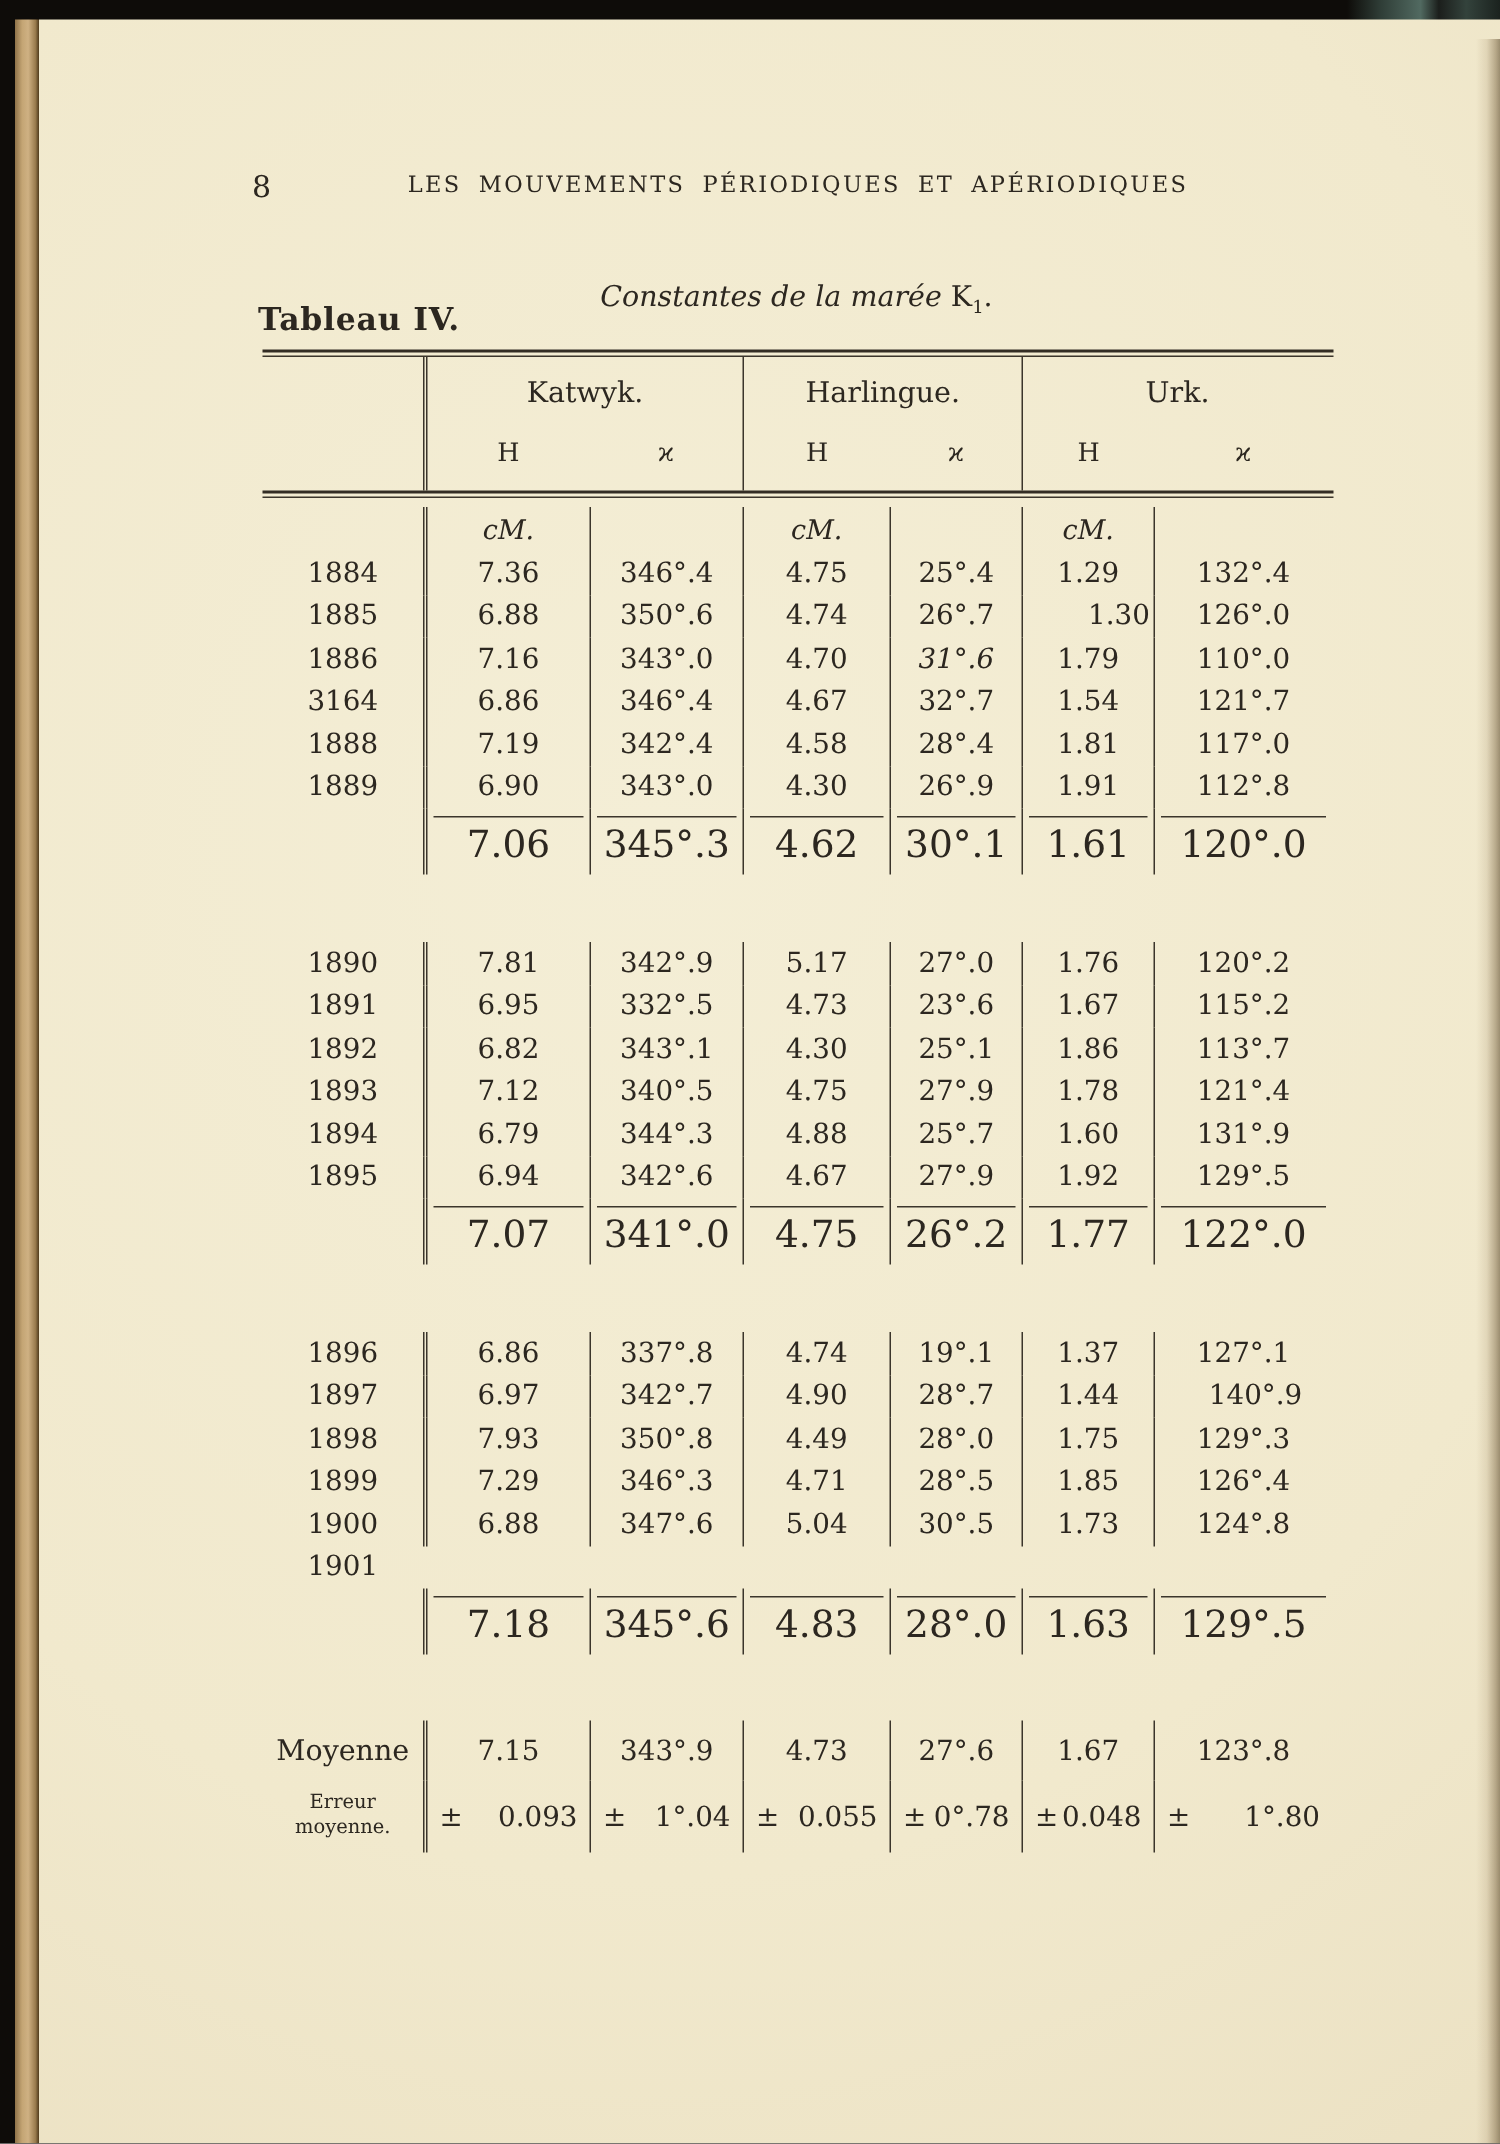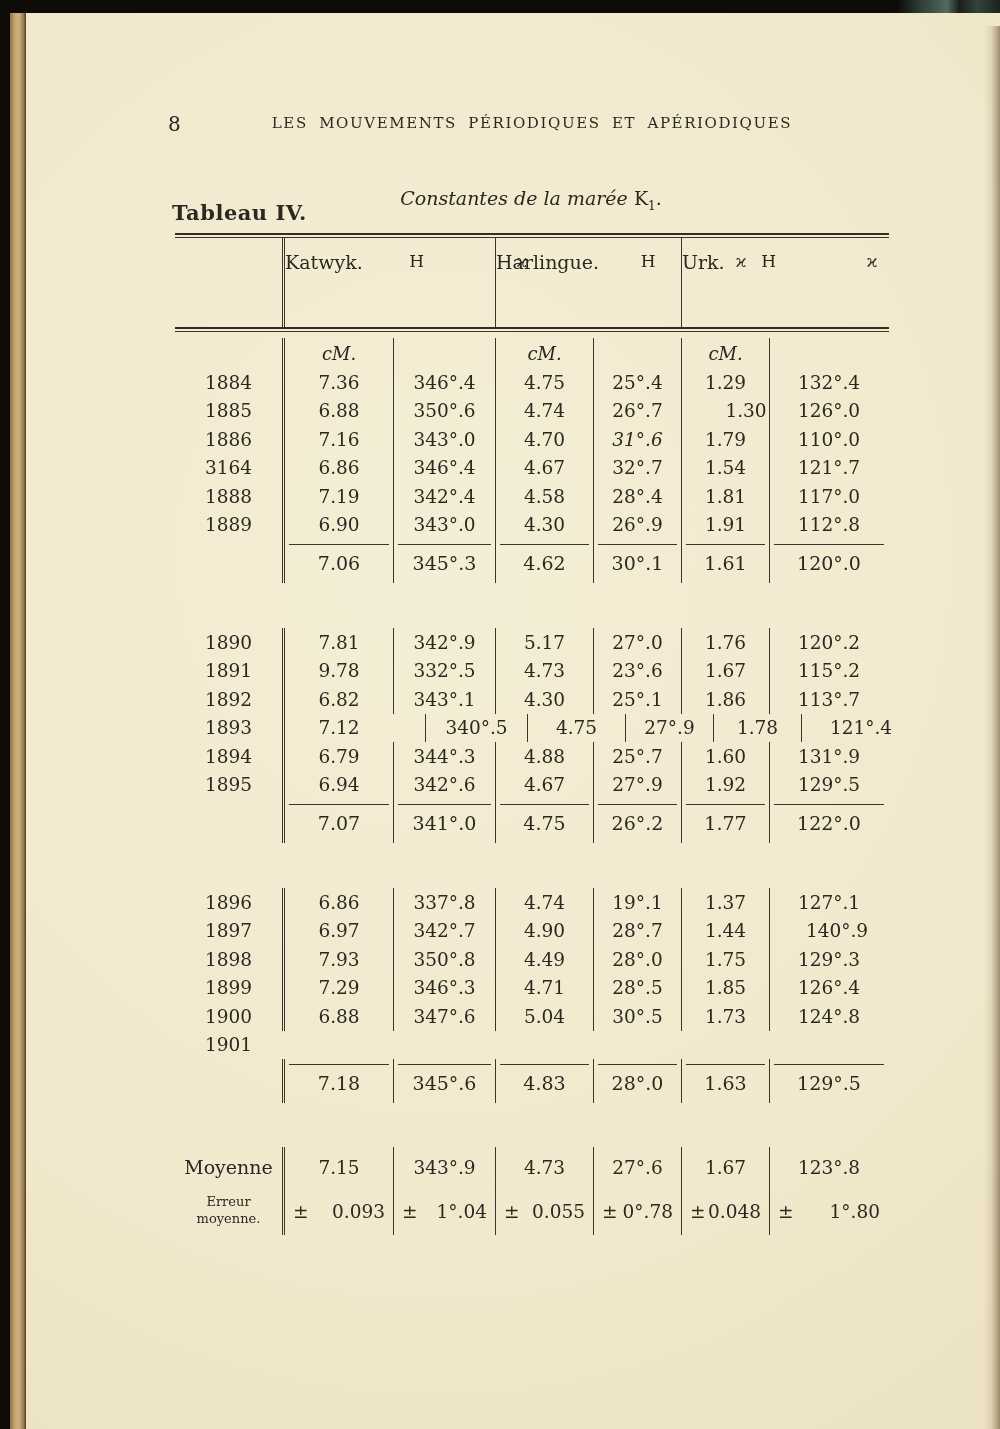--- a/index.html
+++ b/index.html
@@ -30,35 +30,35 @@
   .caption sub { font-size:12px; font-style:normal; }
   .tlabel { left:172px; top:200px; font-size:21px; font-weight:bold; letter-spacing:.5px; }
 
   .table { position:absolute; left:175px; top:233px; width:714px; color:#2c2720; }
   .dblrule { height:5px; border-top:2.4px solid #332d24; border-bottom:1.4px solid #3b352b; }
 
   .ycol { width:107px; flex:none; }
   .darea { display:flex; border-left:3.5px double #3b352b; align-self:stretch; }
 
   .thead { display:flex; height:89px; }
-  .grp { display:flex; justify-content:space-between; padding:13px 0 15px; }
+  .grp { display:flex; flex-direction:column; justify-content:space-between; padding:13px 0 15px; }
   .grp + .grp { border-left:1.4px solid #3b352b; }
   .station { text-align:center; font-size:19px; }
   .subs { display:flex; font-size:17px; }
   .subs span { text-align:center; }
 
   .block { width:714px; }
   .trow { display:flex; height:28.5px; font-size:18.5px; }
   .trow.unit { height:30px; font-size:18px; }
   .unit .c { font-style:italic; }
   .ycell { width:107px; flex:none; display:flex; align-items:center; justify-content:center; }
   .c { display:flex; align-items:center; justify-content:center; }
   .c + .c { border-left:1.4px solid #3b352b; }
 
-  .mrow { display:flex; height:44px; font-size:19px; }
+  .mrow { display:flex; height:44px; font-size:25px; }
   .mcell { display:flex; flex-direction:column; padding-top:5px; }
   .mcell + .mcell { border-left:1.4px solid #3b352b; }
   .mline { border-top:1.6px solid #3b352b; width:calc(100% - 8px); margin:0 auto; }
   .mval { flex:1; display:flex; align-items:center; justify-content:center; padding-bottom:3px; }
 
   .srow1 { display:flex; height:40px; font-size:18.5px; }
   .srow1 .ycell { font-size:19px; }
   .srow2 { display:flex; height:48px; font-size:18.5px; }
   .elabel { width:107px; flex:none; display:flex; flex-direction:column; align-items:center; justify-content:center; font-size:13px; line-height:1.3; }
   .pmcell { justify-content:space-between; padding:0 8px; }
@@ -232,21 +232,21 @@
               <div class="c" style="width: 102px;">342°.9</div>
               <div class="c" style="width: 98px;">5.17</div>
               <div class="c" style="width: 88px;">27°.0</div>
               <div class="c" style="width: 88px;">1.76</div>
               <div class="c" style="width: 119px;">120°.2</div>
             </div>
           </div>
           <div class="trow">
             <div class="ycell">1891</div>
             <div class="darea">
-              <div class="c" style="width: 108px;">9.78</div>
+              <div class="c" style="width: 108px;">6.95</div>
               <div class="c" style="width: 102px;">332°.5</div>
               <div class="c" style="width: 98px;">4.73</div>
               <div class="c" style="width: 88px;">23°.6</div>
               <div class="c" style="width: 88px;">1.67</div>
               <div class="c" style="width: 119px;">115°.2</div>
             </div>
           </div>
           <div class="trow">
             <div class="ycell">1892</div>
             <div class="darea">
@@ -255,21 +255,21 @@
               <div class="c" style="width: 98px;">4.30</div>
               <div class="c" style="width: 88px;">25°.1</div>
               <div class="c" style="width: 88px;">1.86</div>
               <div class="c" style="width: 119px;">113°.7</div>
             </div>
           </div>
           <div class="trow">
             <div class="ycell">1893</div>
             <div class="darea">
               <div class="c" style="width: 108px;">7.12</div>
-              <div class="c" style="width: 102px; margin-left: 32px;">340°.5</div>
+              <div class="c" style="width: 102px;">340°.5</div>
               <div class="c" style="width: 98px;">4.75</div>
               <div class="c" style="width: 88px;">27°.9</div>
               <div class="c" style="width: 88px;">1.78</div>
               <div class="c" style="width: 119px;">121°.4</div>
             </div>
           </div>
           <div class="trow">
             <div class="ycell">1894</div>
             <div class="darea">
               <div class="c" style="width: 108px;">6.79</div>

